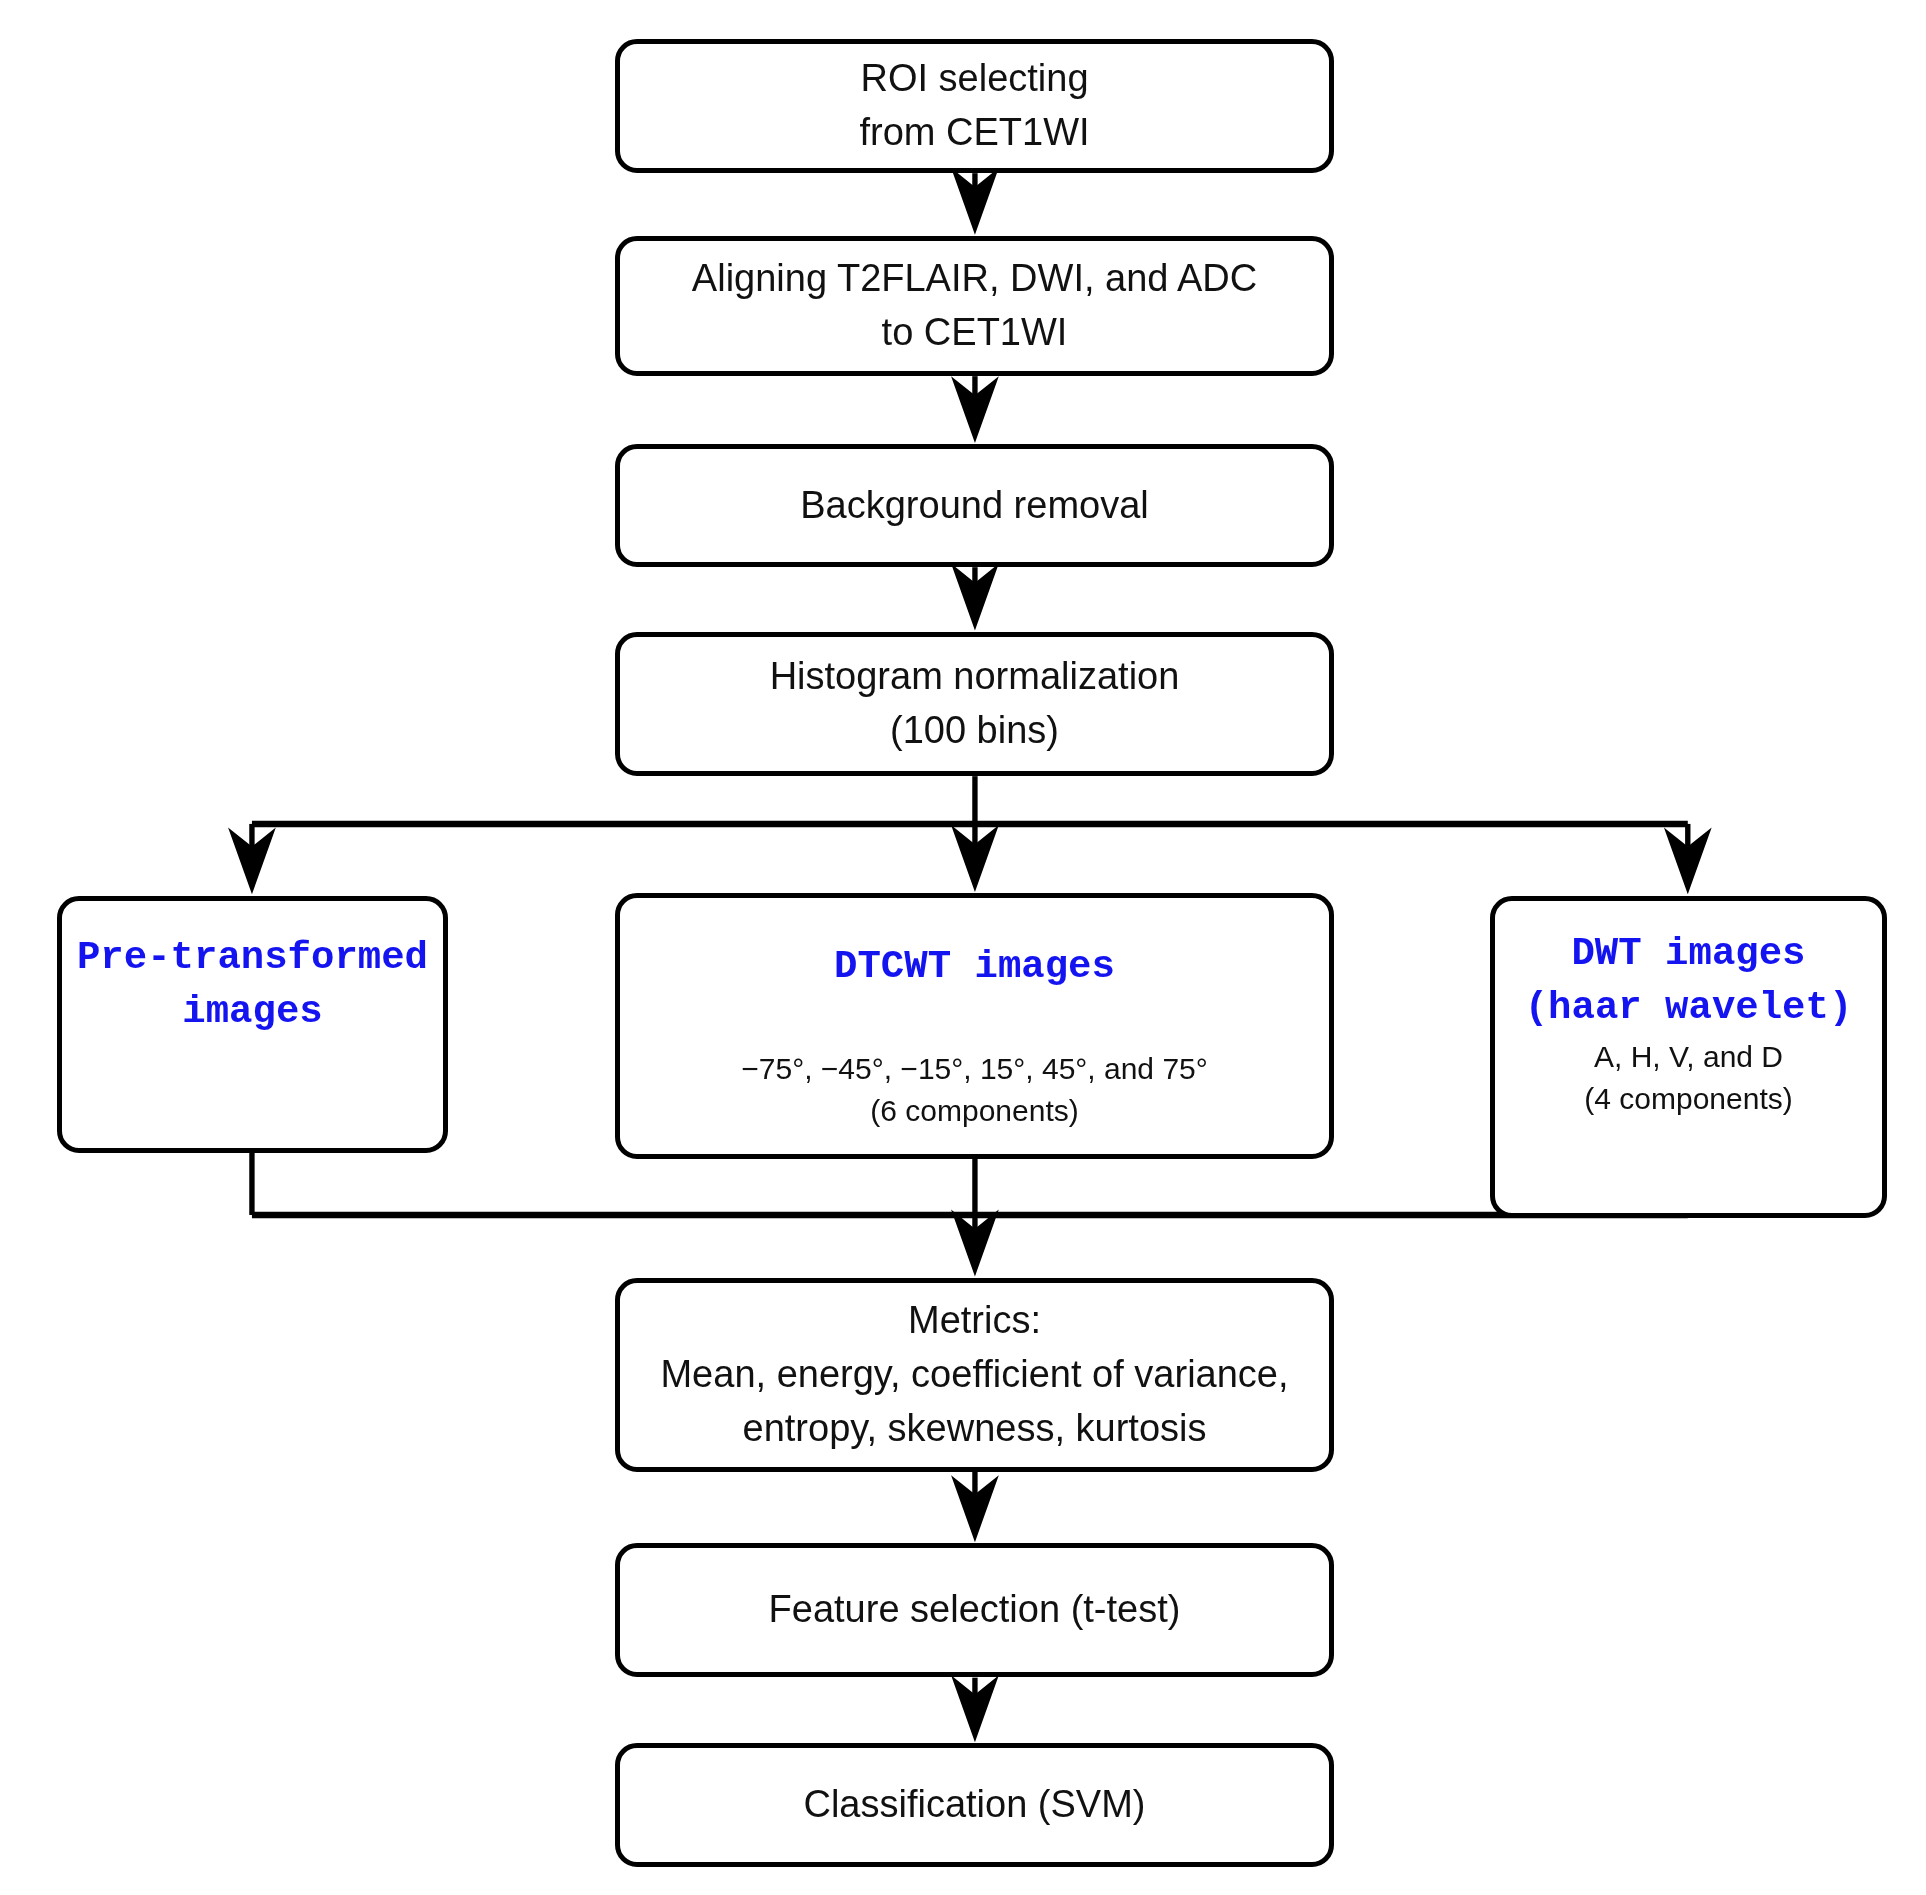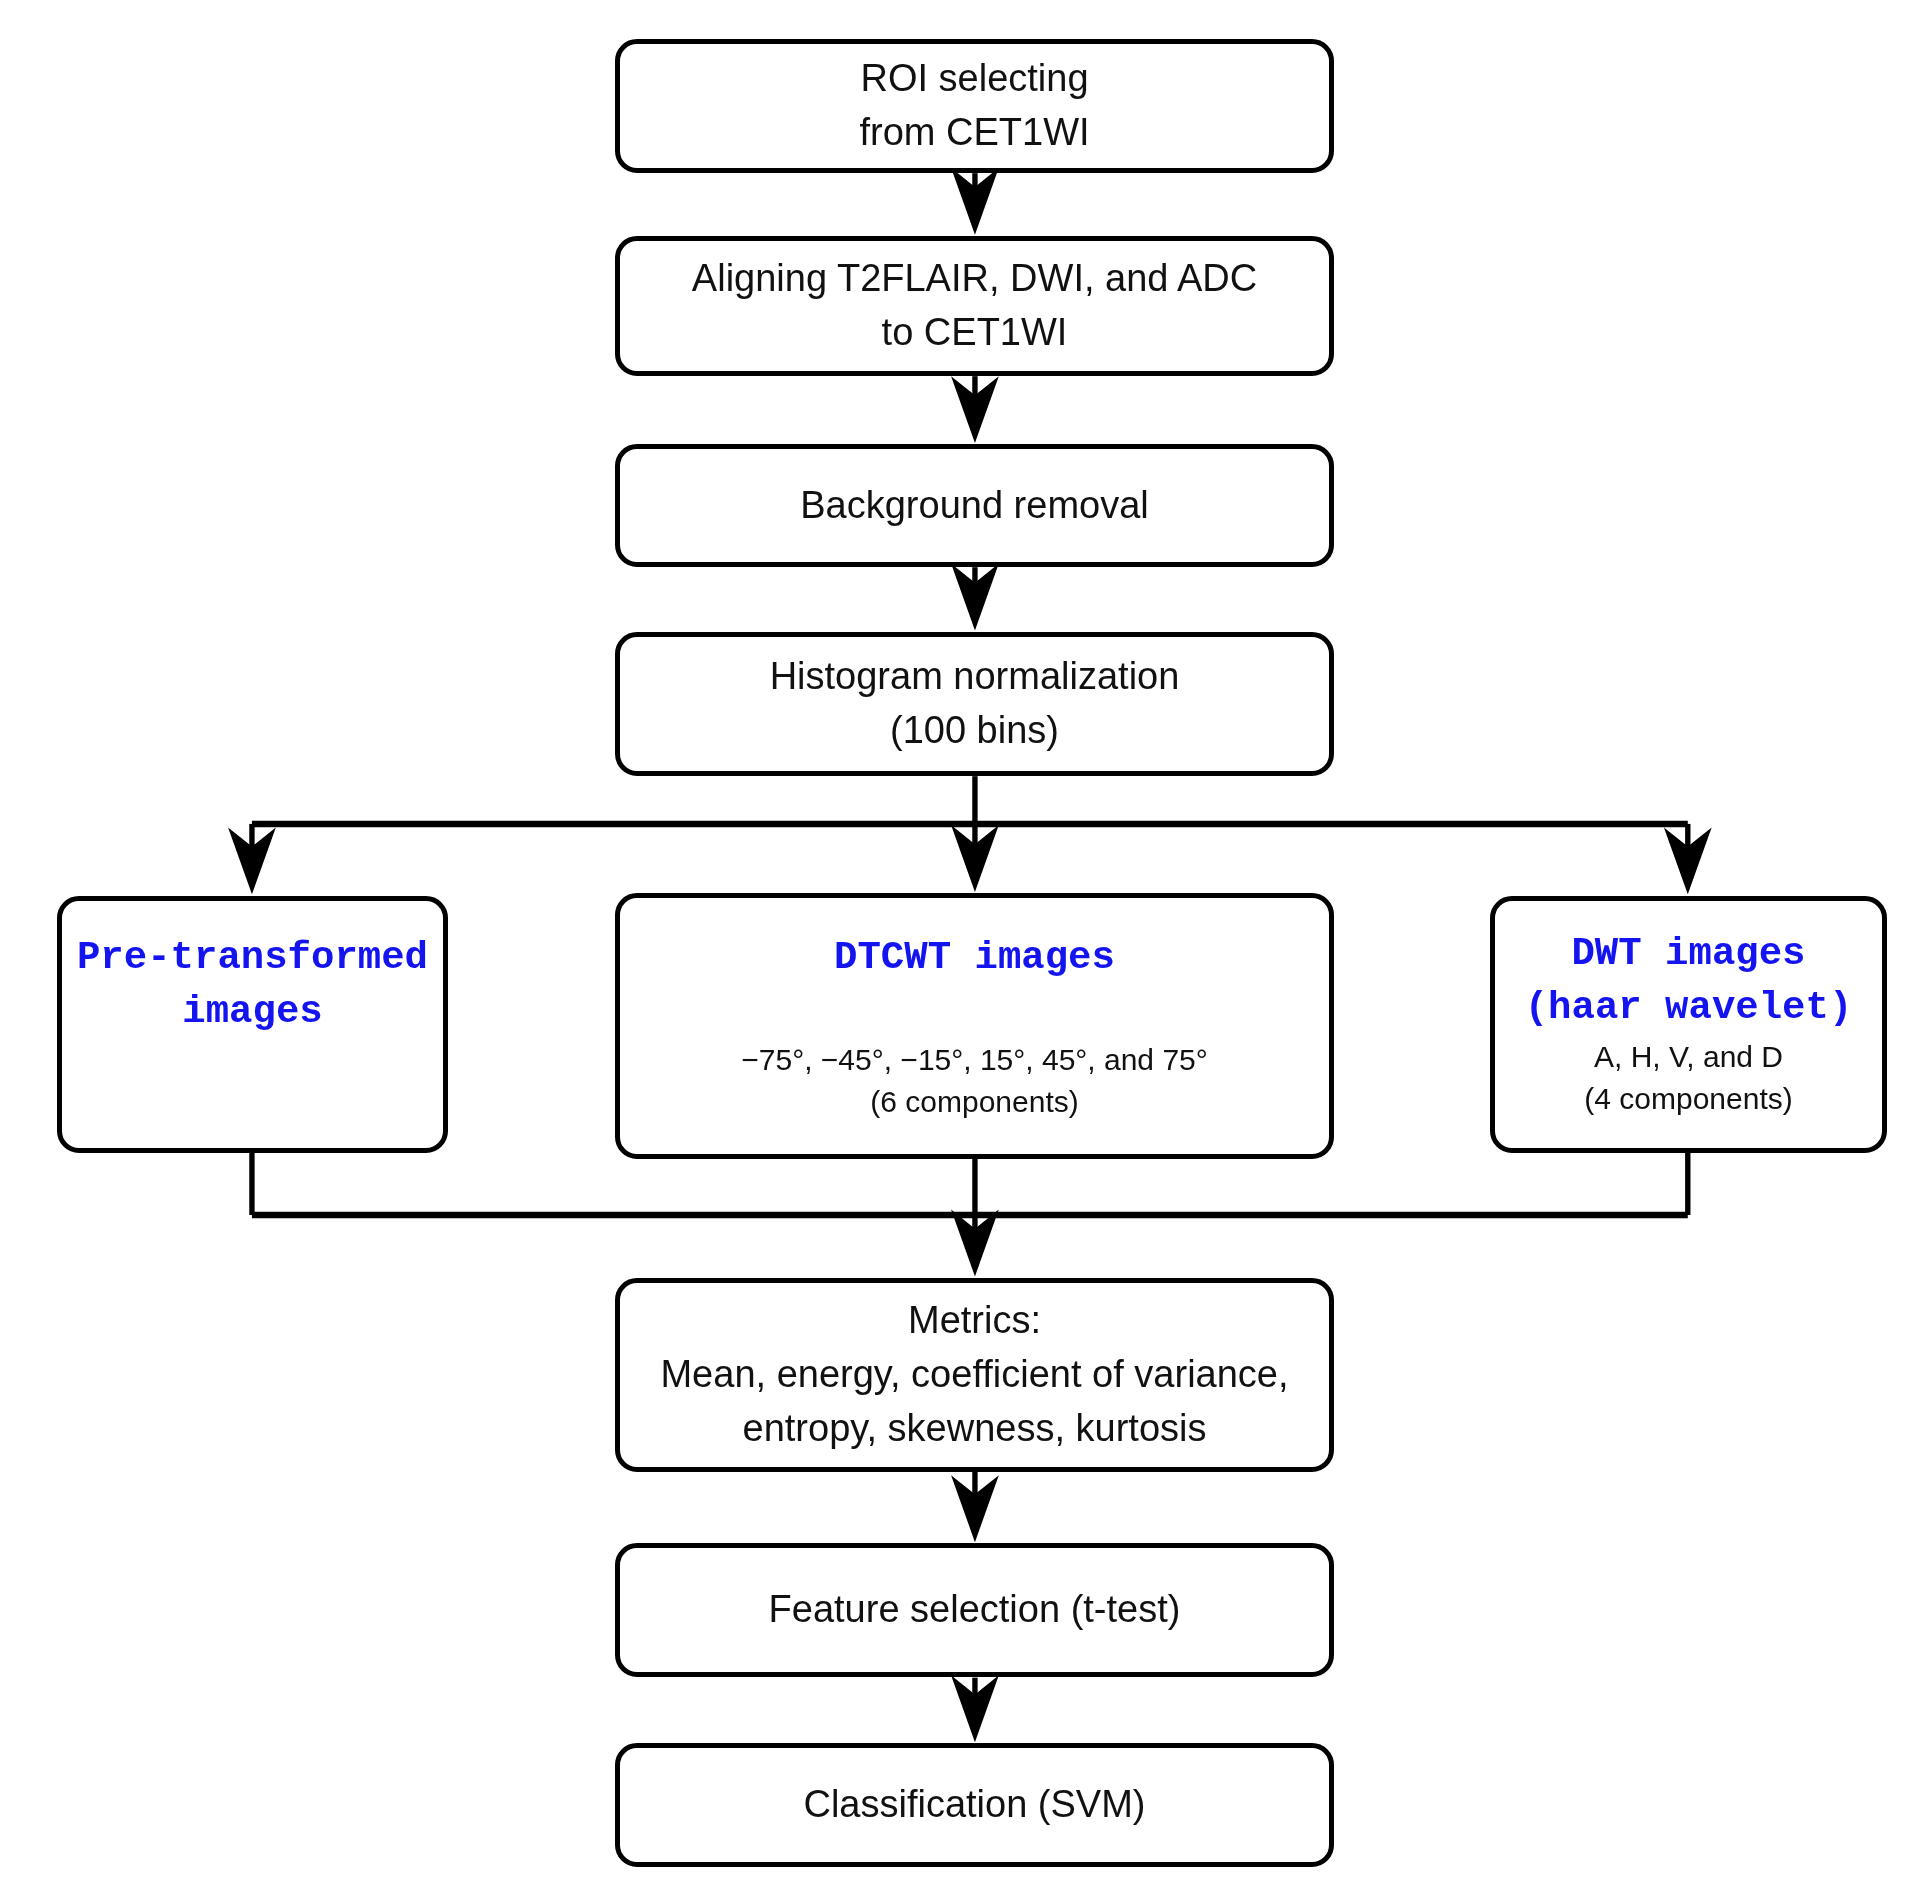--- a/index.html
+++ b/index.html
@@ -49,24 +49,24 @@
     font-size: 30px;
     line-height: 1.42;
     color: #111;
   }
   
   .col-main { left: 615px; width: 719px; }
   #node-roi            { top: 39px;   height: 134px; }
   #node-aligning       { top: 236px;  height: 140px; }
   #node-bg-removal     { top: 444px;  height: 123px; }
   #node-histogram      { top: 632px; height: 144px; }
-  #node-dtcwt          { top: 893px; height: 266px; padding-top: 34px; }
+  #node-dtcwt          { top: 893px; height: 266px; padding-top: 43px; }
   #node-dtcwt .branch-body { margin-top: 53px; }
   #node-pre            { left: 57px;  width: 391px; top: 896px; height: 257px; padding-top: 31px; }
-  #node-dwt            { left: 1490px; width: 397px; top: 896px; height: 257px; padding-top: 27px; }
+  #node-dwt            { left: 1490px; width: 397px; top: 896px; height: 322px; padding-top: 27px; }
   #node-metrics        { top: 1278px; height: 194px; }
   #node-feature        { top: 1543px; height: 134px; }
   #node-classification { top: 1743px; height: 124px; }
   .line  { stroke: var(--stroke); stroke-width: 9; fill: none; }
   .hline { stroke: var(--stroke); stroke-width: 11; fill: none; }
   .head  { fill: var(--stroke); stroke: none; }
 </style>
 </head>
 <body>
 

